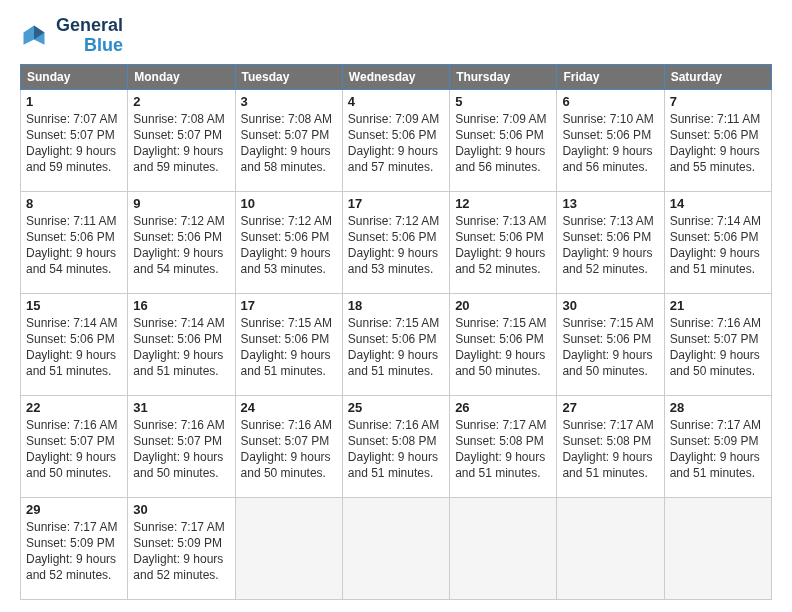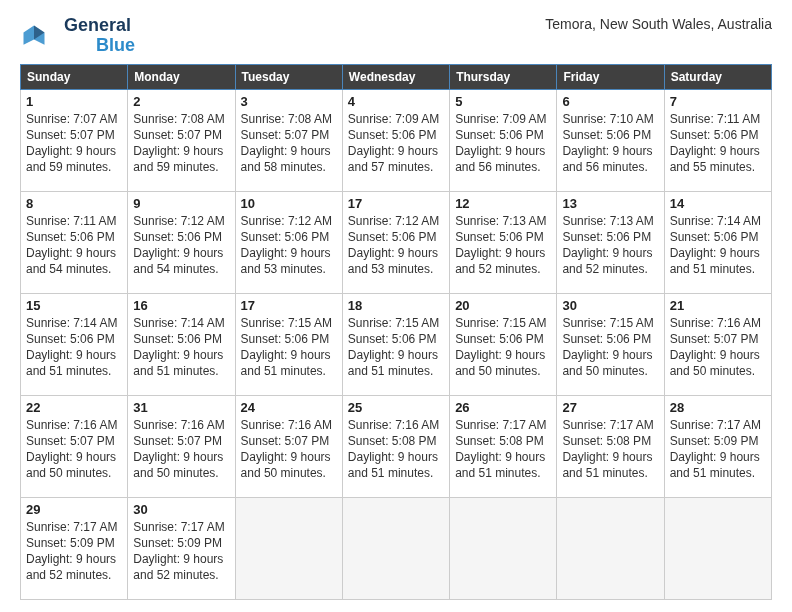--- a/index.html
+++ b/index.html
@@ -19,21 +19,22 @@
     }
     .header {
       display: flex;
       justify-content: space-between;
       align-items: flex-start;
       margin-bottom: 8px;
     }
     .logo {
       display: flex;
       align-items: center;
-      gap: 16px;
+      gap: 4px;
+      text-align: right;
     }
     .logo-text {
       font-size: 18px;
       font-weight: bold;
       color: #1a3a5c;
       line-height: 1.1;
     }
     .logo-blue {
       color: #2d8bca;
       margin-left: 32px;
@@ -55,21 +56,21 @@
       color: #333;
     }
     .calendar {
       flex: 1;
       border: 1px solid #ccc;
       border-collapse: collapse;
       width: 100%;
       table-layout: fixed;
     }
     .calendar th {
-      background: #404040;
+      background: #737373;
       color: #fff;
       font-size: 12px;
       font-weight: bold;
       padding: 5px 6px;
       text-align: left;
       border: 1px solid #4a85bb;
     }
     .calendar td {
       vertical-align: top;
       border: 1px solid #ccc;
@@ -103,21 +104,20 @@
       <svg class="logo-icon" viewBox="0 0 32 32">
         <polygon points="16,4 28,12 28,26 16,20 4,26 4,12" fill="#2d8bca" opacity="0.85"></polygon>
         <polygon points="16,4 28,12 16,20" fill="#1a3a5c" opacity="0.6"></polygon>
       </svg>
       <div class="logo-text">
         <div>General</div>
         <div class="logo-blue">Blue</div>
       </div>
     </div>
     <div class="title-block">
-      <div class="location">Temora, New South Wales, Australia</div>
     </div>
   </div>
 
   <table class="calendar">
     <thead>
       <tr>
         <th>Sunday</th>
         <th>Monday</th>
         <th>Tuesday</th>
         <th>Wednesday</th>

